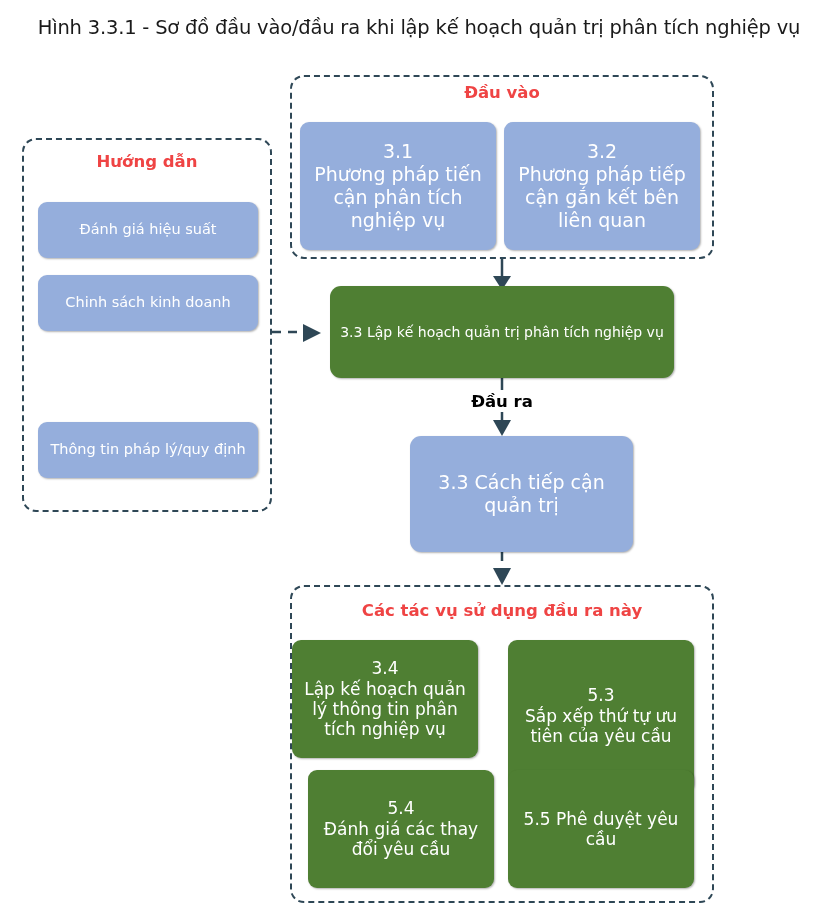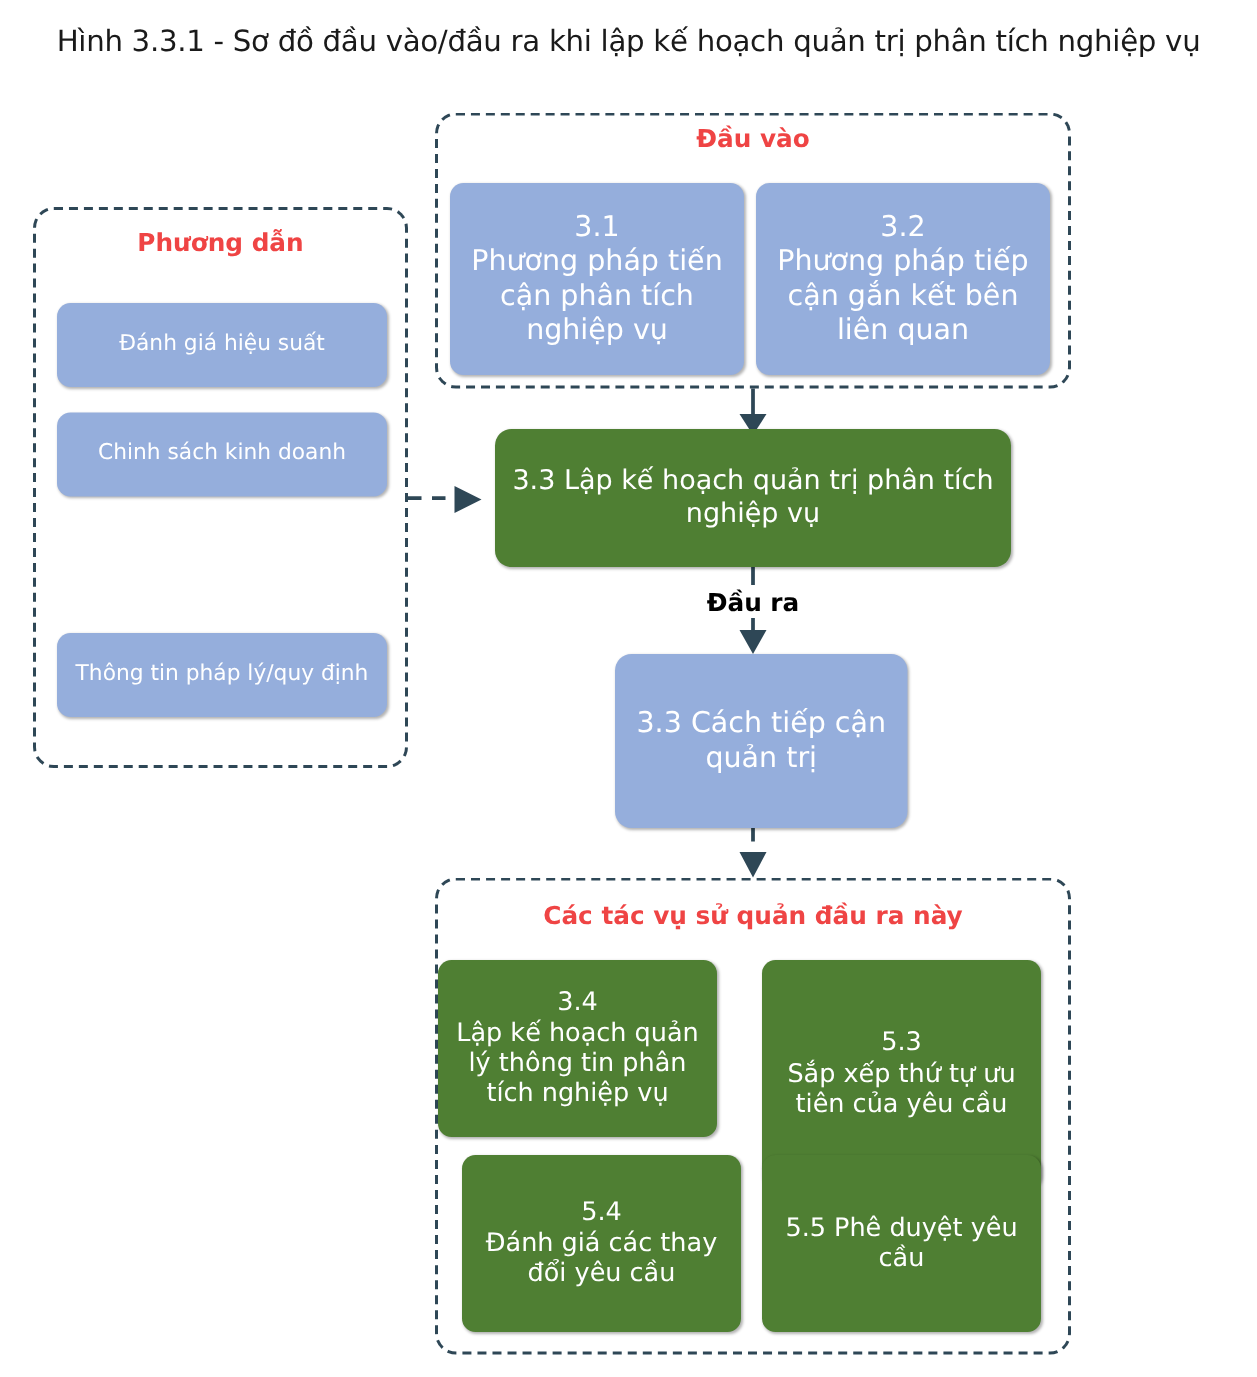--- a/index.html
+++ b/index.html
@@ -85,26 +85,26 @@
     font-size: 14.5px;
   }
   #guide-0 { top: 202px; }
   #guide-1 { top: 275px; }
   #guide-2 { top: 349px; }
   #guide-3 { top: 422px; }
 
   
   #node-main {
     left: 330px; top: 286px; width: 344px; height: 92px;
-    font-size: 18px; border-radius: 11px;
+    font-size: 14px; border-radius: 11px;
   }
 
   
   #node-output {
-    left: 410px; top: 436px; width: 195px; height: 116px;
+    left: 410px; top: 436px; width: 223px; height: 116px;
     font-size: 19px; border-radius: 11px;
   }
 
   
   .task-node { width: 186px; font-size: 17px; }
   #task-0 { left: 292px; top: 640px; width: 186px; height: 118px; }
   #task-1 { left: 508px; top: 640px; width: 186px; height: 152px; }
   #task-2 { left: 308px; top: 770px; width: 186px; height: 118px; }
   #task-3 { left: 508px; top: 770px; width: 186px; height: 118px; }
 
@@ -161,21 +161,21 @@
     <div class="panel-title" style="top:6px;">Đầu vào</div>
   </div>
   <div class="node blue" id="node-3-1">
     <span>3.1<br>Phương pháp tiến cận phân tích nghiệp vụ</span>
   </div>
   <div class="node blue" id="node-3-2">
     <span>3.2<br>Phương pháp tiếp cận gắn kết bên liên quan</span>
   </div>
 
   <div class="panel" id="panel-guide">
-    <div class="panel-title" style="top:12px;">Phương dẫn</div>
+    <div class="panel-title" style="top:12px;">Hướng dẫn</div>
   </div>
   <div class="node blue guide-node" id="guide-0">
     <span>Đánh giá hiệu suất</span>
   </div>
   <div class="node blue guide-node" id="guide-1">
     <span>Chinh sách kinh doanh</span>
   </div>
   <div class="node blue guide-node" id="guide-3">
     <span>Thông tin pháp lý/quy định</span>
   </div>
@@ -184,21 +184,21 @@
     <span>3.3 Lập kế hoạch quản trị phân tích nghiệp vụ</span>
   </div>
 
   <div class="edge-label" id="label-output">Đầu ra</div>
 
   <div class="node blue" id="node-output">
     <span>3.3 Cách tiếp cận quản trị</span>
   </div>
 
   <div class="panel" id="panel-tasks">
-    <div class="panel-title" style="top:14px;">Các tác vụ sử quản đầu ra này</div>
+    <div class="panel-title" style="top:14px;">Các tác vụ sử dụng đầu ra này</div>
   </div>
   <div class="node green task-node" id="task-0">
     <span>3.4<br>Lập kế hoạch quản lý thông tin phân tích nghiệp vụ</span>
   </div>
   <div class="node green task-node" id="task-1">
     <span>5.3<br>Sắp xếp thứ tự ưu tiên của yêu cầu</span>
   </div>
   <div class="node green task-node" id="task-2">
     <span>5.4<br>Đánh giá các thay đổi yêu cầu</span>
   </div>

